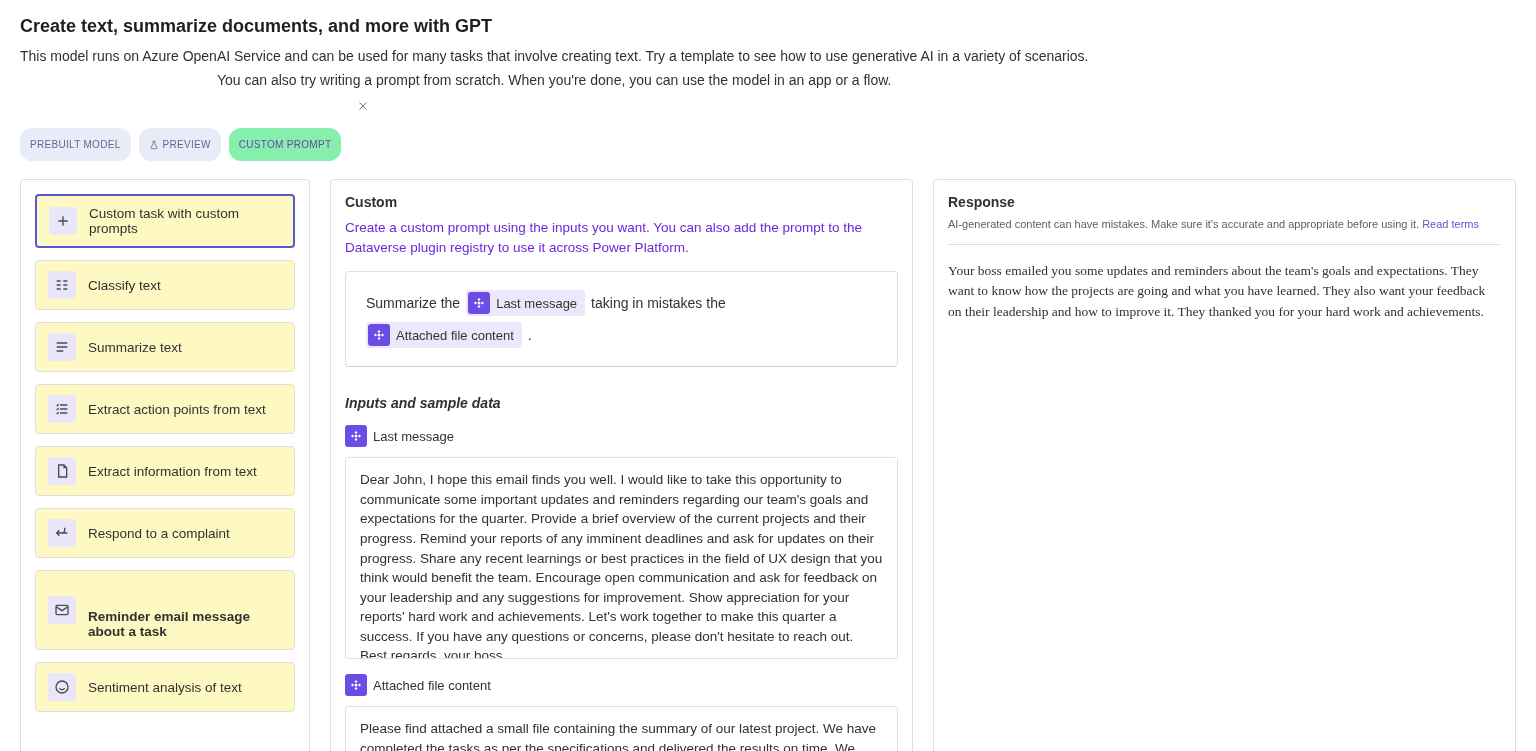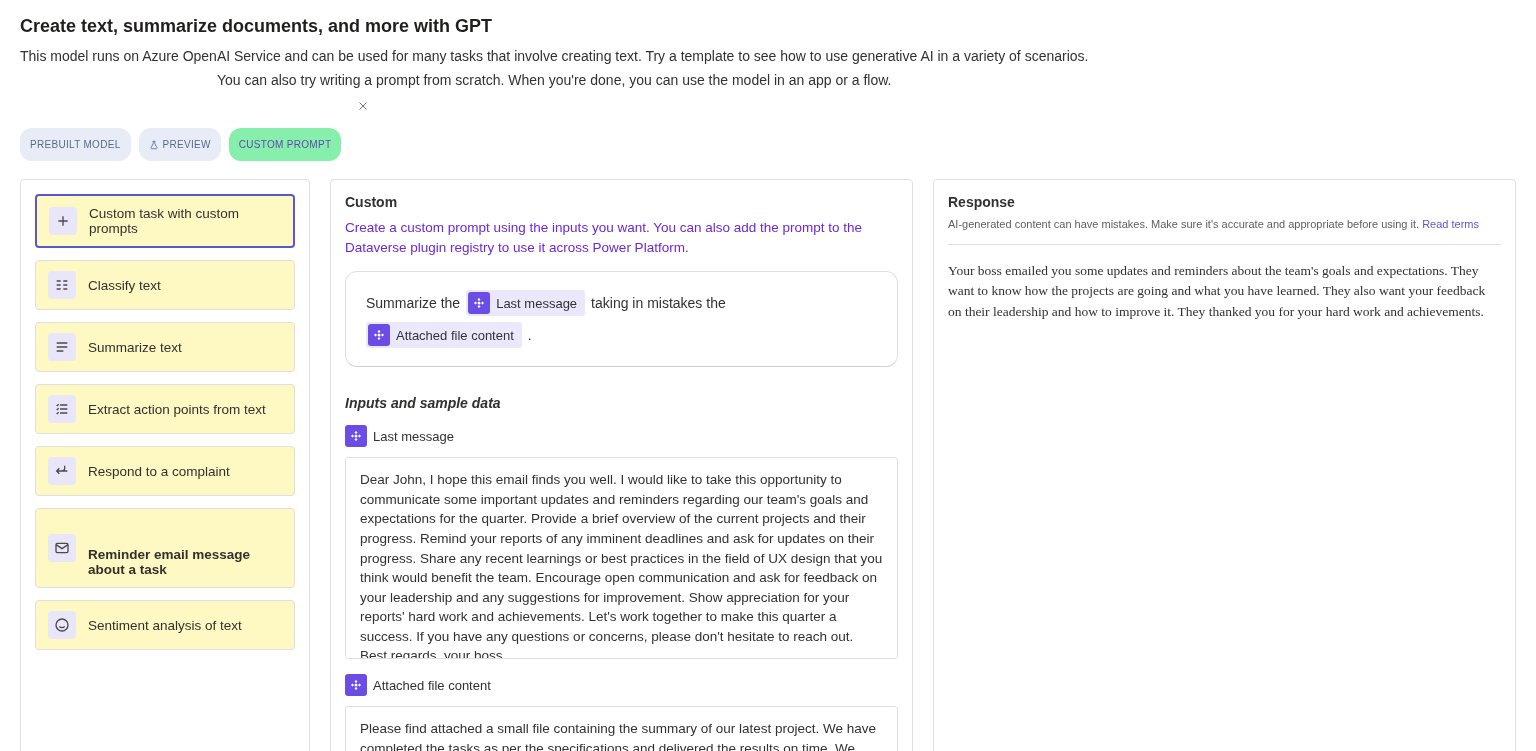--- a/index.html
+++ b/index.html
@@ -101,21 +101,21 @@
     }
     .section-sub {
       font-size: 13.5px;
       color:#6d28d9;
       line-height:1.45;
       margin-bottom: 14px;
     }
     .prompt-box {
       border: 1px solid #e1dfdd;
       border-bottom: 1px solid #cfcfcf;
-      border-radius: 12px;
+      border-radius: 4px;
       padding: 18px 20px;
       font-size: 14px;
       color:#323130;
       margin-bottom: 28px;
       display:flex;
       flex-wrap:wrap;
       align-items:center;
       gap:6px;
     }
     .variable-chip {
@@ -233,20 +233,28 @@
       </span>
       <span class="task-label">Summarize text</span>
     </div>
     <div class="task-item">
       <span class="task-icon">
         <svg width="16" height="16" viewBox="0 0 24 24" stroke="currentColor" stroke-width="2" fill="none">
             <path d="M9 6h11M9 12h11M9 18h11M4 6l1 1 2-2M4 12l1 1 2-2M4 18l1 1 2-2"></path>
           </svg>
       </span>
       <span class="task-label">Extract action points from text</span>
+    </div>
+    <div class="task-item">
+      <span class="task-icon">
+        <svg width="16" height="16" viewBox="0 0 24 24" stroke="currentColor" stroke-width="2" fill="none">
+            <path d="M7 3h8l4 4v14H7zM15 3v4h4"></path>
+          </svg>
+      </span>
+      <span class="task-label">Extract information from text</span>
     </div>
     <div class="task-item">
       <span class="task-icon">
         <svg width="16" height="16" viewBox="0 0 24 24" stroke="currentColor" stroke-width="2" fill="none">
             <path d="M4 12h16M8 8l-4 4 4 4M16 4v4a4 4 0 0 1-4 4"></path>
           </svg>
       </span>
       <span class="task-label">Respond to a complaint</span>
     </div>
     <div class="task-item bold">

